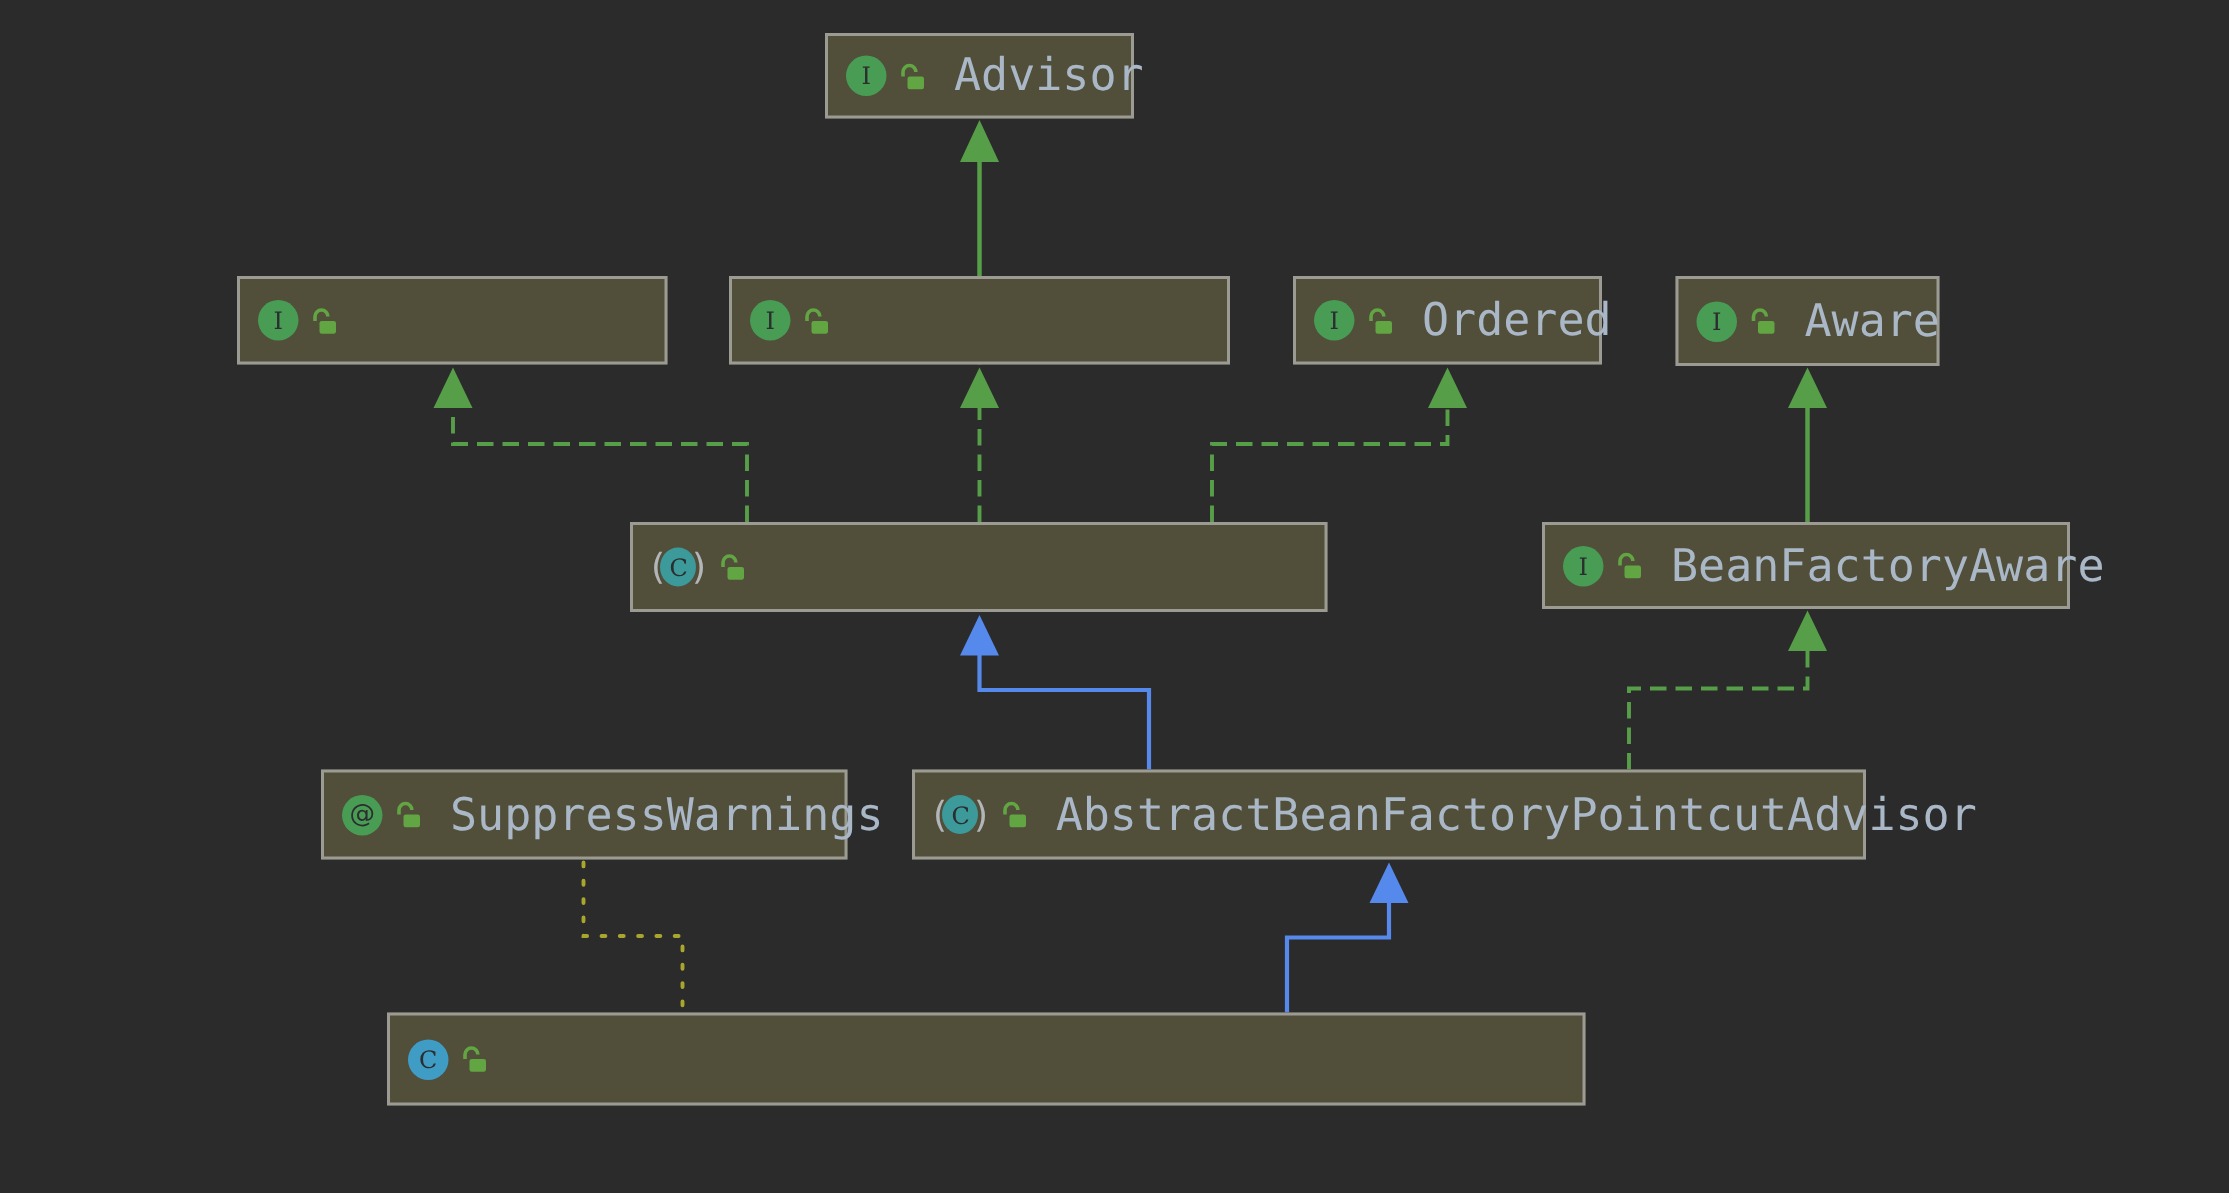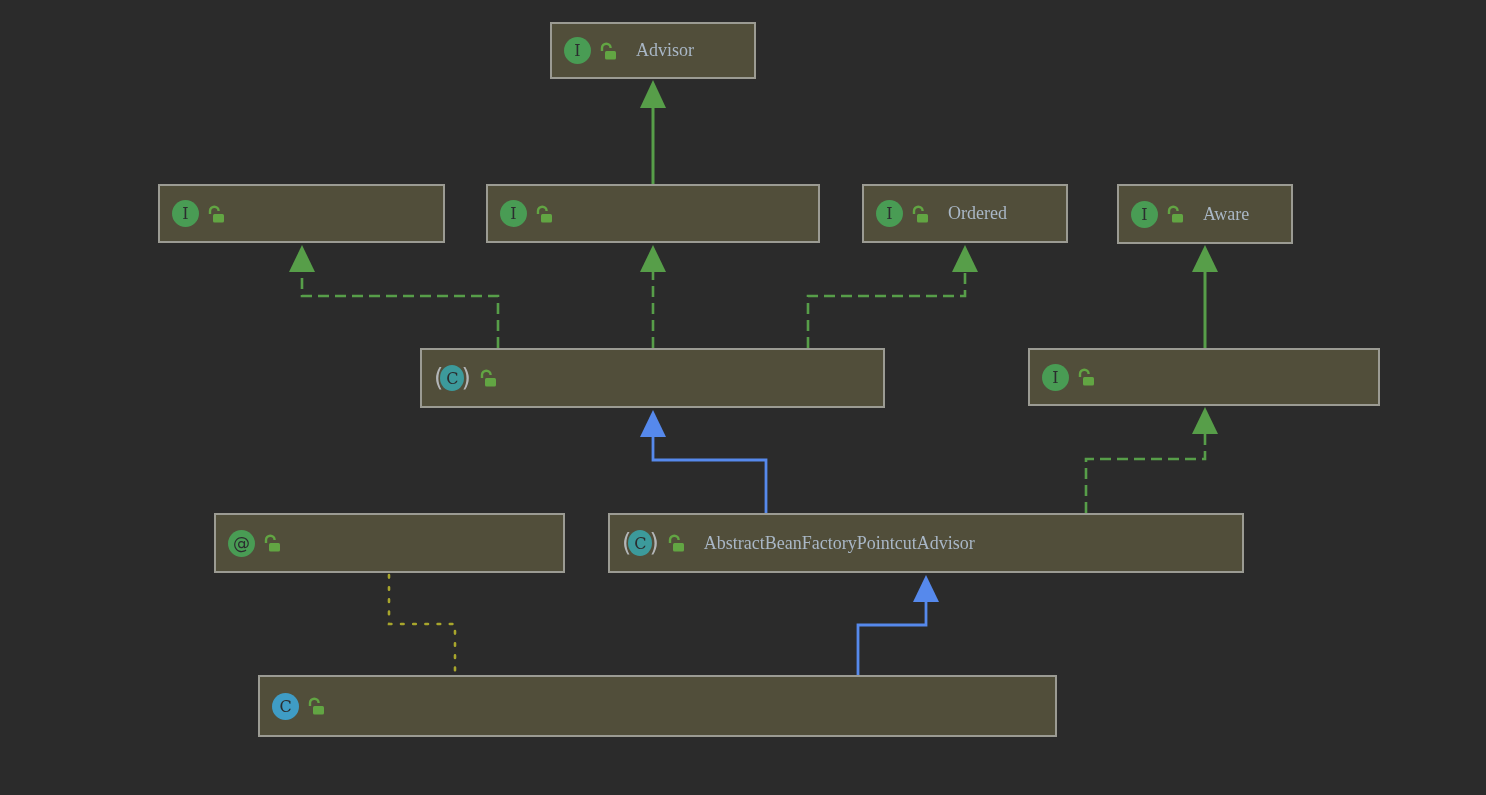--- a/index.html
+++ b/index.html
@@ -26,24 +26,23 @@
     position:absolute;z-index:2;
     box-sizing:border-box;
     background:var(--node-fill,#514e3a);
     border:2px solid var(--node-border,#9b9b93);
     display:flex;align-items:center;
     padding:0 10px 0 12px;
     cursor:default;
   }
   .node .label{
     color:var(--label,#a9b7c6);
-    font-size:18px;
+    font-size:30px;
     white-space:nowrap;
     margin-left:18px;
-    font-family:Liberation Serif, serif;
   }
   .badge{
     display:inline-flex;align-items:center;justify-content:center;
     width:27px;height:27px;border-radius:50%;
     font-family:"DejaVu Serif","Liberation Serif",serif;
     font-size:16px;color:#2b2d2f;
     flex:none;
   }
   .badge.iface{background:var(--interface-icon,#499c54);}
   .badge.anno{background:var(--interface-icon,#499c54);font-family:"DejaVu Sans","Liberation Sans",sans-serif;font-size:17px;}
@@ -172,30 +171,32 @@
   </div>
 
   <div class="node" style="left:1028px;top:348px;width:352px;height:58px">
     <span class="badge iface">I</span>
     <span class="lock">
       <svg width="20" height="20" viewBox="0 0 20 20">
           <path d="M4 10 V7 a4.3 4.3 0 0 1 8.6 0" fill="none" stroke="currentColor" stroke-width="2.4"></path>
           <rect x="7" y="10" width="11" height="8.5" rx="1.5" fill="currentColor"></rect>
         </svg>
     </span>
+    <span class="label">BeanFactoryAware</span>
   </div>
 
   <div class="node" style="left:214px;top:513px;width:351px;height:60px">
     <span class="badge anno">@</span>
     <span class="lock">
       <svg width="20" height="20" viewBox="0 0 20 20">
           <path d="M4 10 V7 a4.3 4.3 0 0 1 8.6 0" fill="none" stroke="currentColor" stroke-width="2.4"></path>
           <rect x="7" y="10" width="11" height="8.5" rx="1.5" fill="currentColor"></rect>
         </svg>
     </span>
+    <span class="label">SuppressWarnings</span>
   </div>
 
   <div class="node" style="left:608px;top:513px;width:636px;height:60px">
     <span class="abs-wrap">
         <span class="badge abs">C</span>
       </span>
     <span class="lock">
       <svg width="20" height="20" viewBox="0 0 20 20">
           <path d="M4 10 V7 a4.3 4.3 0 0 1 8.6 0" fill="none" stroke="currentColor" stroke-width="2.4"></path>
           <rect x="7" y="10" width="11" height="8.5" rx="1.5" fill="currentColor"></rect>

